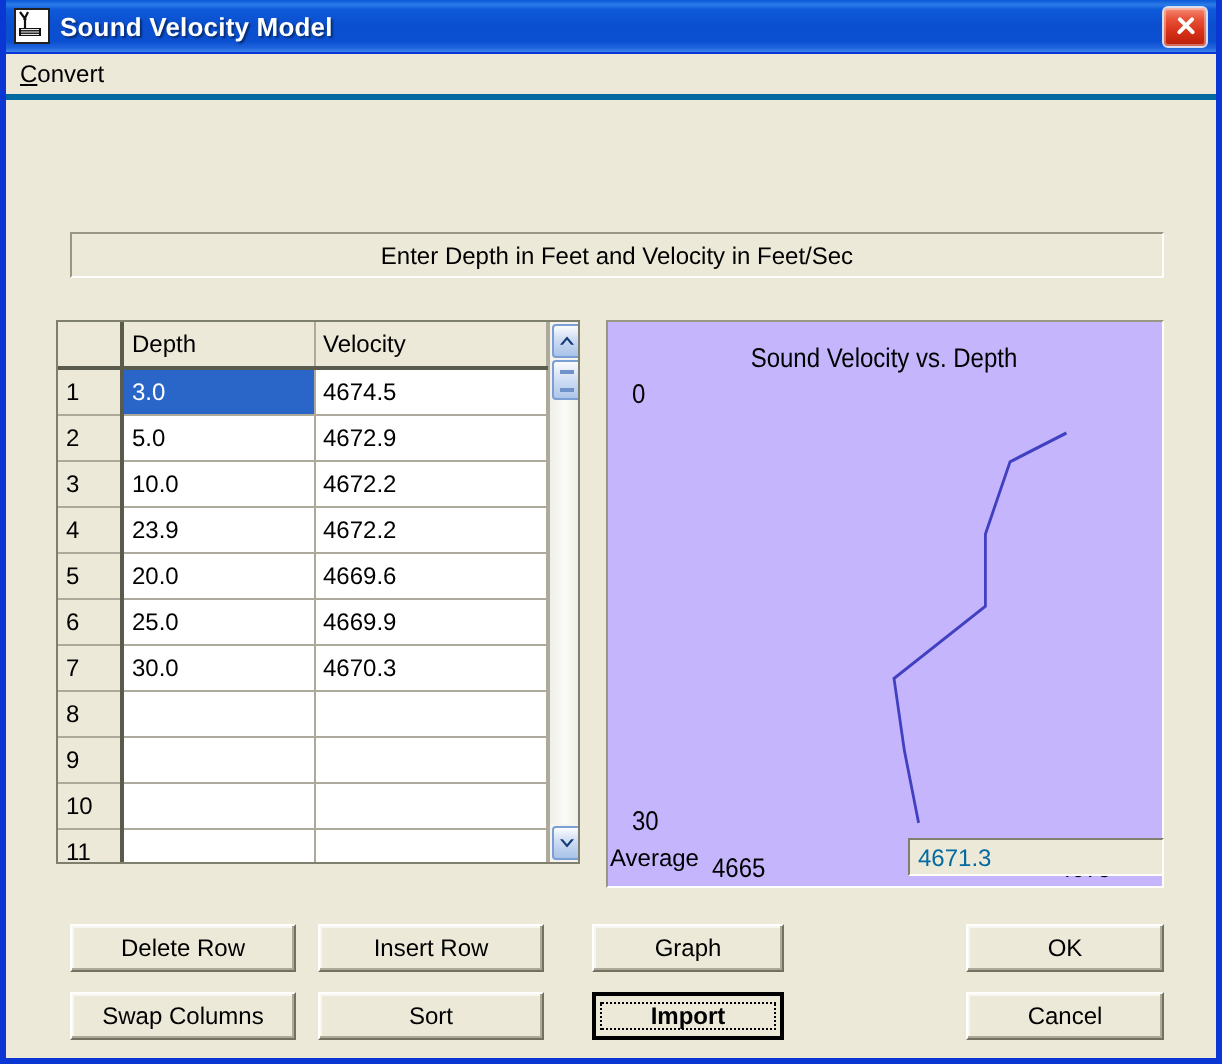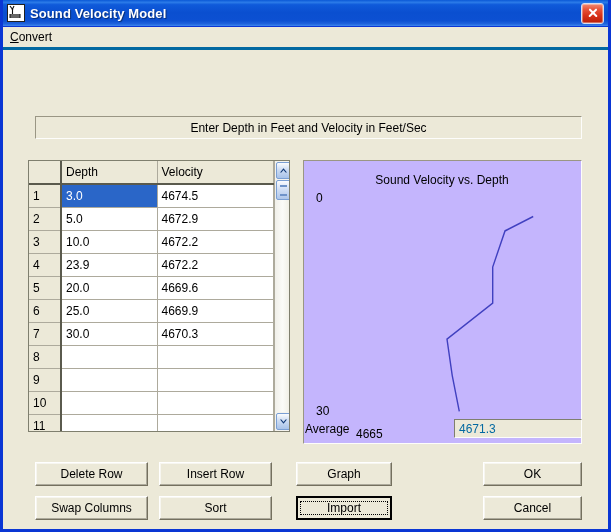--- a/index.html
+++ b/index.html
@@ -322,21 +322,21 @@
       <span>4671.3</span>
     </div>
 
     <div class="btn" style="left:156px;top:412px;width:113px;">Insert Row</div>
     <div class="btn" style="left:32px;top:412px;width:113px;">Delete Row</div>
     <div class="btn" style="left:32px;top:446px;width:113px;">Swap Columns</div>
     <div class="btn" style="left:156px;top:446px;width:113px;">Sort</div>
     <div class="btn" style="left:45px;top:480px;width:100px;">Clear All</div>
 
     <div class="btn" style="left:293px;top:412px;width:96px;text-align:right;">Graph</div>
-    <div class="btn focused" style="left:293px;top:446px;width:96px;">
+    <div class="btn focused" style="left:293px;top:446px;width:96px;font-weight:bold;">
       <span class="focus-inner">Import</span>
     </div>
 
     <div class="btn" style="left:480px;top:446px;width:99px;">Cancel</div>
     <div class="btn" style="left:480px;top:412px;width:99px;">OK</div>
 
   </div>
 </div>
 
 </body></html>

